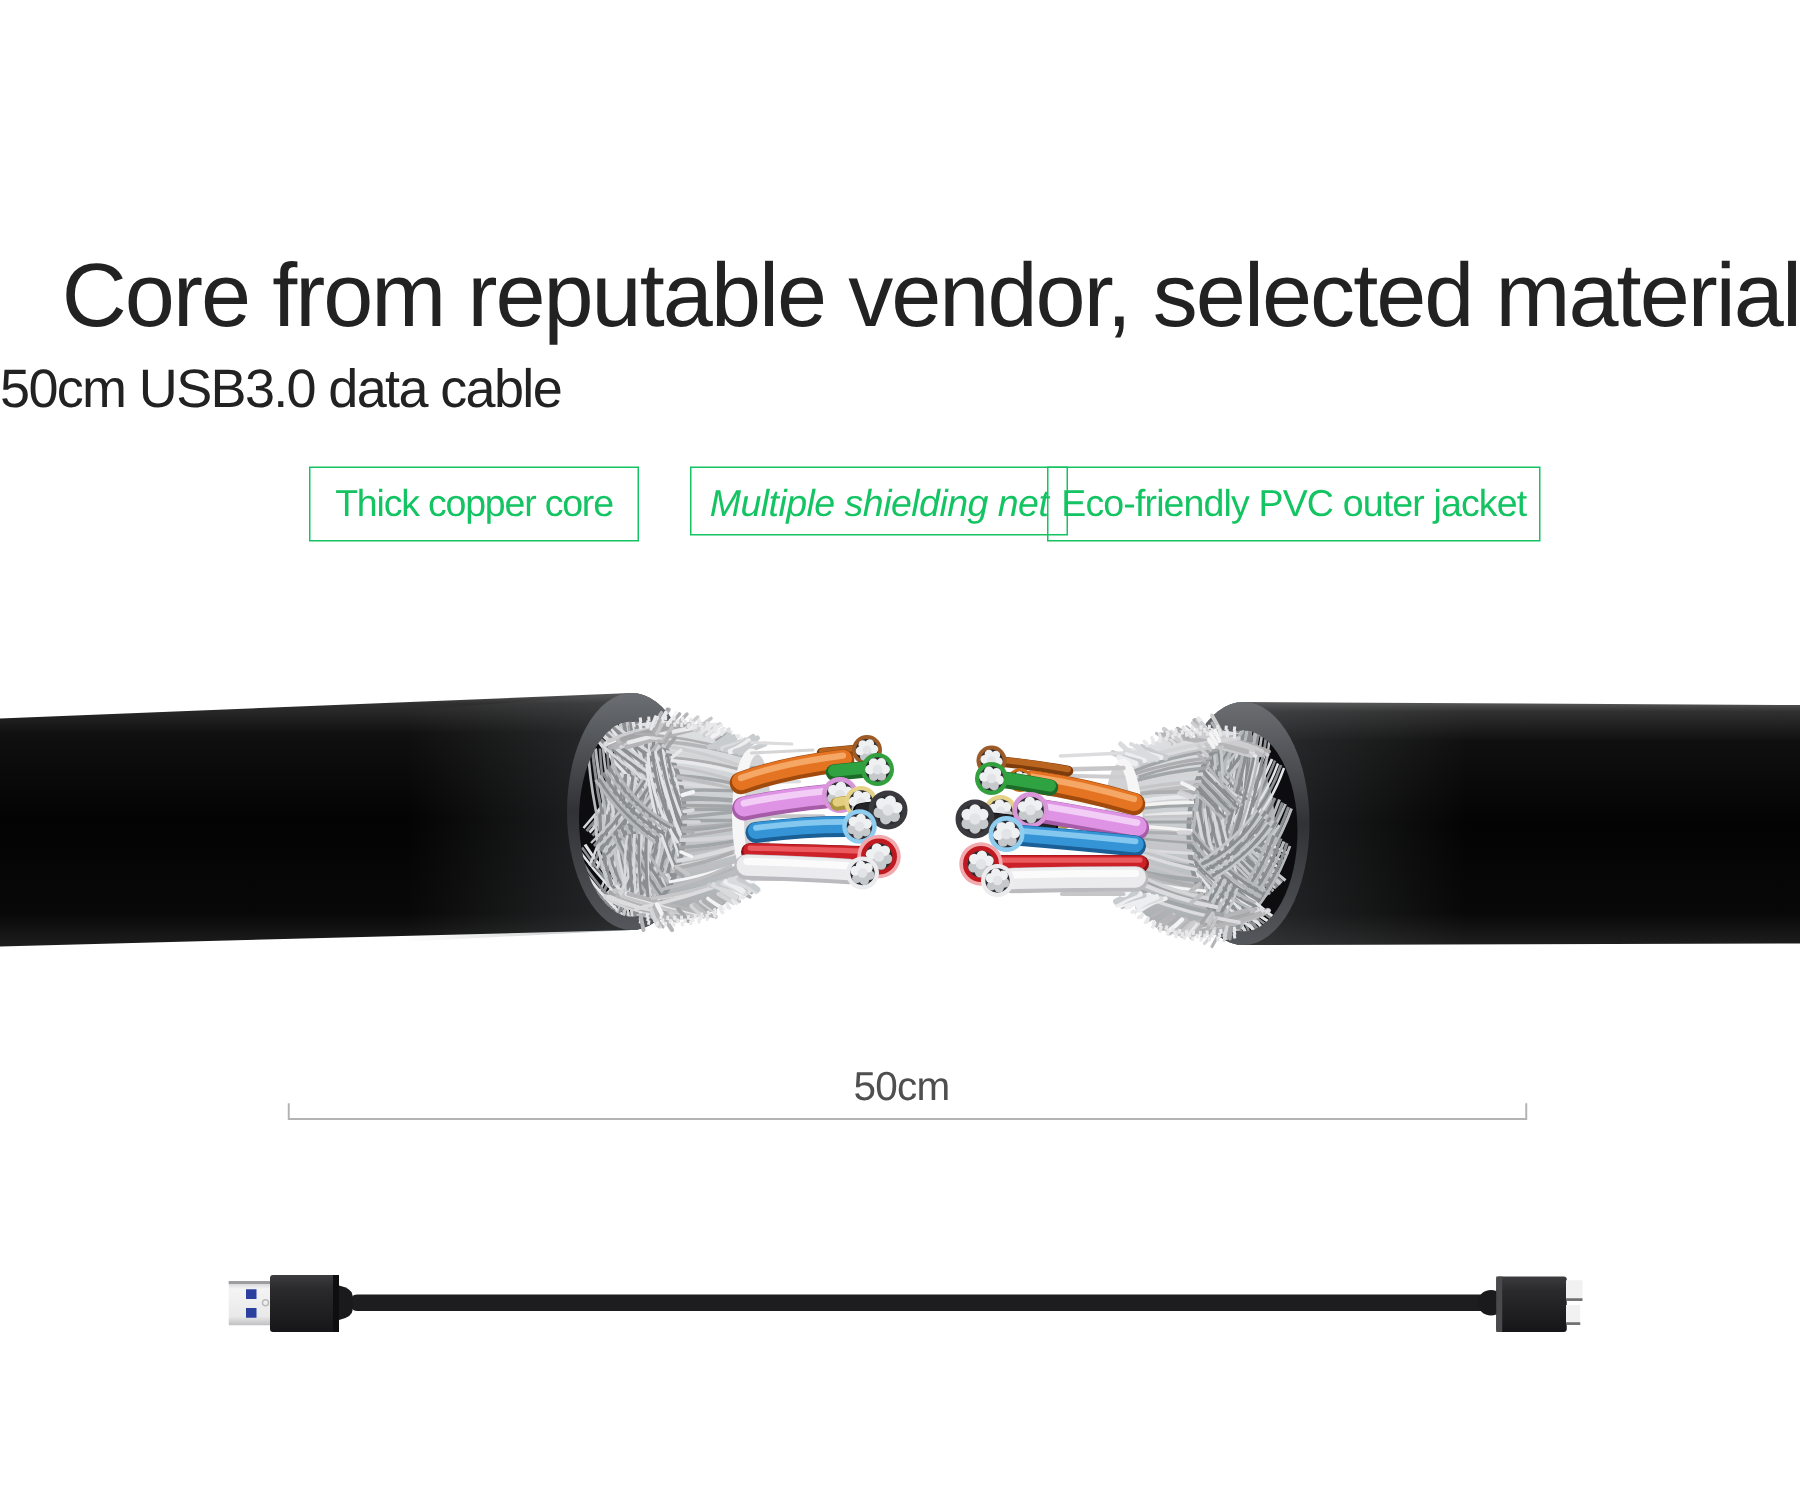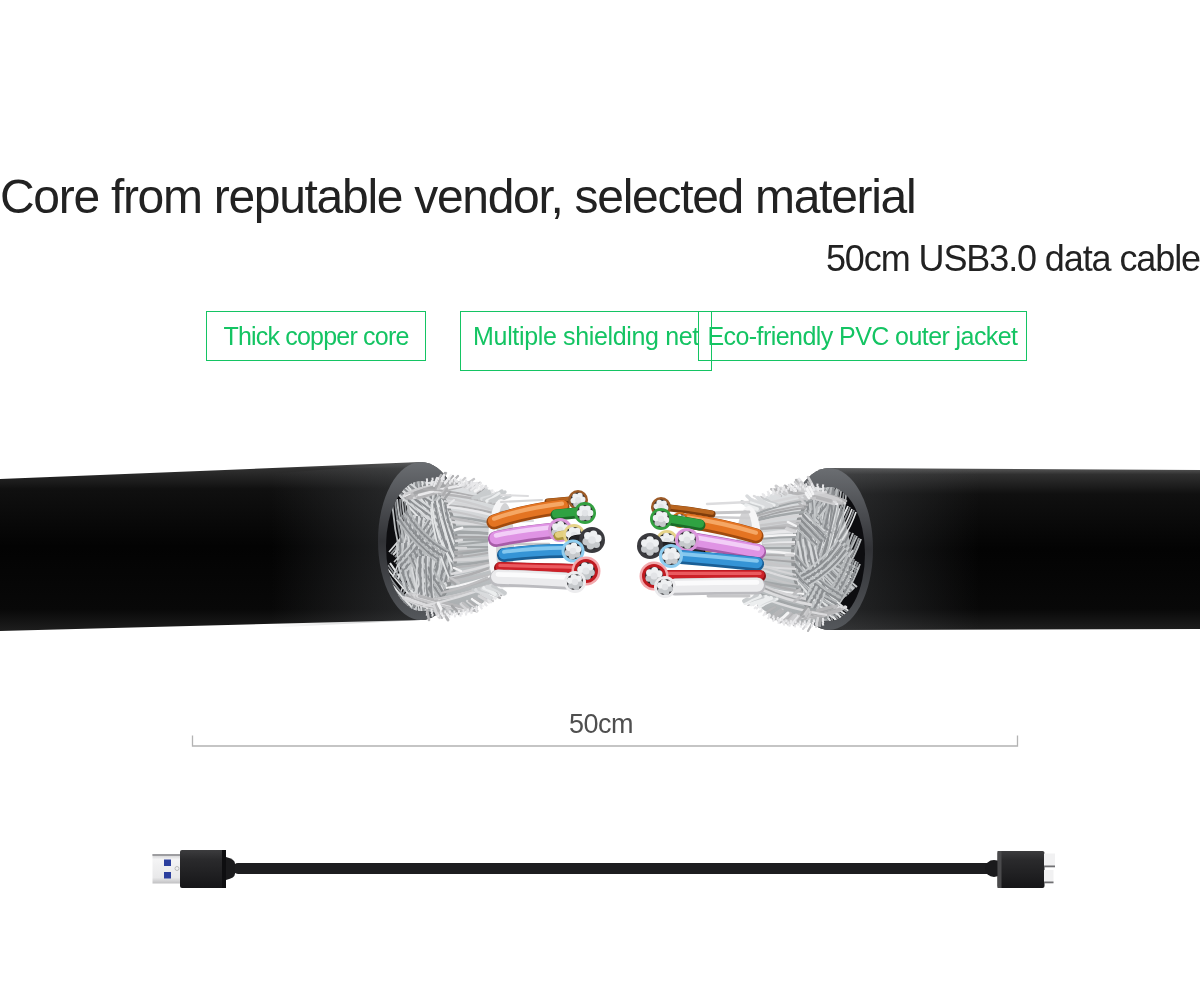--- a/index.html
+++ b/index.html
@@ -1,32 +1,32 @@
 <!DOCTYPE html>
 <html lang="en"><head>
 <meta charset="utf-8">
 <title>50cm USB3.0 data cable</title>
 <style>
   html,body{margin:0;padding:0;background:#fff;}
   body{width:1200px;height:1000px;position:relative;overflow:hidden;
        font-family:"Liberation Sans",sans-serif;}
-  .title{position:absolute;left:0;top:173px;width:1200px;text-align:left;
-        font-size:48px;line-height:48px;color:#222;letter-spacing:-1.3px;}
-  .sub{position:absolute;left:0;top:241px;width:1200px;text-align:right;
+  .title{position:absolute;left:0;top:173px;width:1200px;text-align:right;
+        font-size:60px;line-height:48px;color:#222;letter-spacing:-1.3px;}
+  .sub{position:absolute;left:0;top:241px;width:1200px;text-align:left;
         font-size:36px;line-height:36px;color:#222;letter-spacing:-1.1px;}
   .tag{position:absolute;border:1.5px solid #14c463;color:#14c463;
         font-size:25px;text-align:center;box-sizing:border-box;
         line-height:48px;white-space:nowrap;}
 </style>
 </head>
 <body>
 <div class="title">Core from reputable vendor, selected material</div>
 <div class="sub">50cm USB3.0 data cable</div>
 <div class="tag" style="left:206px;top:311px;width:220px;height:50px;letter-spacing:-0.8px;">Thick copper core</div>
-<div class="tag" style="left:460px;top:311px;width:252px;height:60px;letter-spacing:-0.35px;">Multiple shielding net</div>
+<div class="tag" style="left:460px;top:311px;width:252px;height:46px;letter-spacing:-0.35px;font-style:italic;">Multiple shielding net</div>
 <div class="tag" style="left:698px;top:311px;width:329px;height:50px;letter-spacing:-0.57px;">Eco-friendly PVC outer jacket</div>
 <svg width="1200" height="1000" viewBox="0 0 1200 1000" style="position:absolute;left:0;top:0">
 <defs>
 <linearGradient id="cyl" x1="0" y1="0" x2="0" y2="1">
  <stop offset="0" stop-color="#5a5a5a"></stop>
  <stop offset="0.04" stop-color="#303030"></stop>
  <stop offset="0.16" stop-color="#101010"></stop>
  <stop offset="0.5" stop-color="#030303"></stop>
  <stop offset="0.87" stop-color="#080808"></stop>
  <stop offset="1" stop-color="#1e1e1e"></stop>

